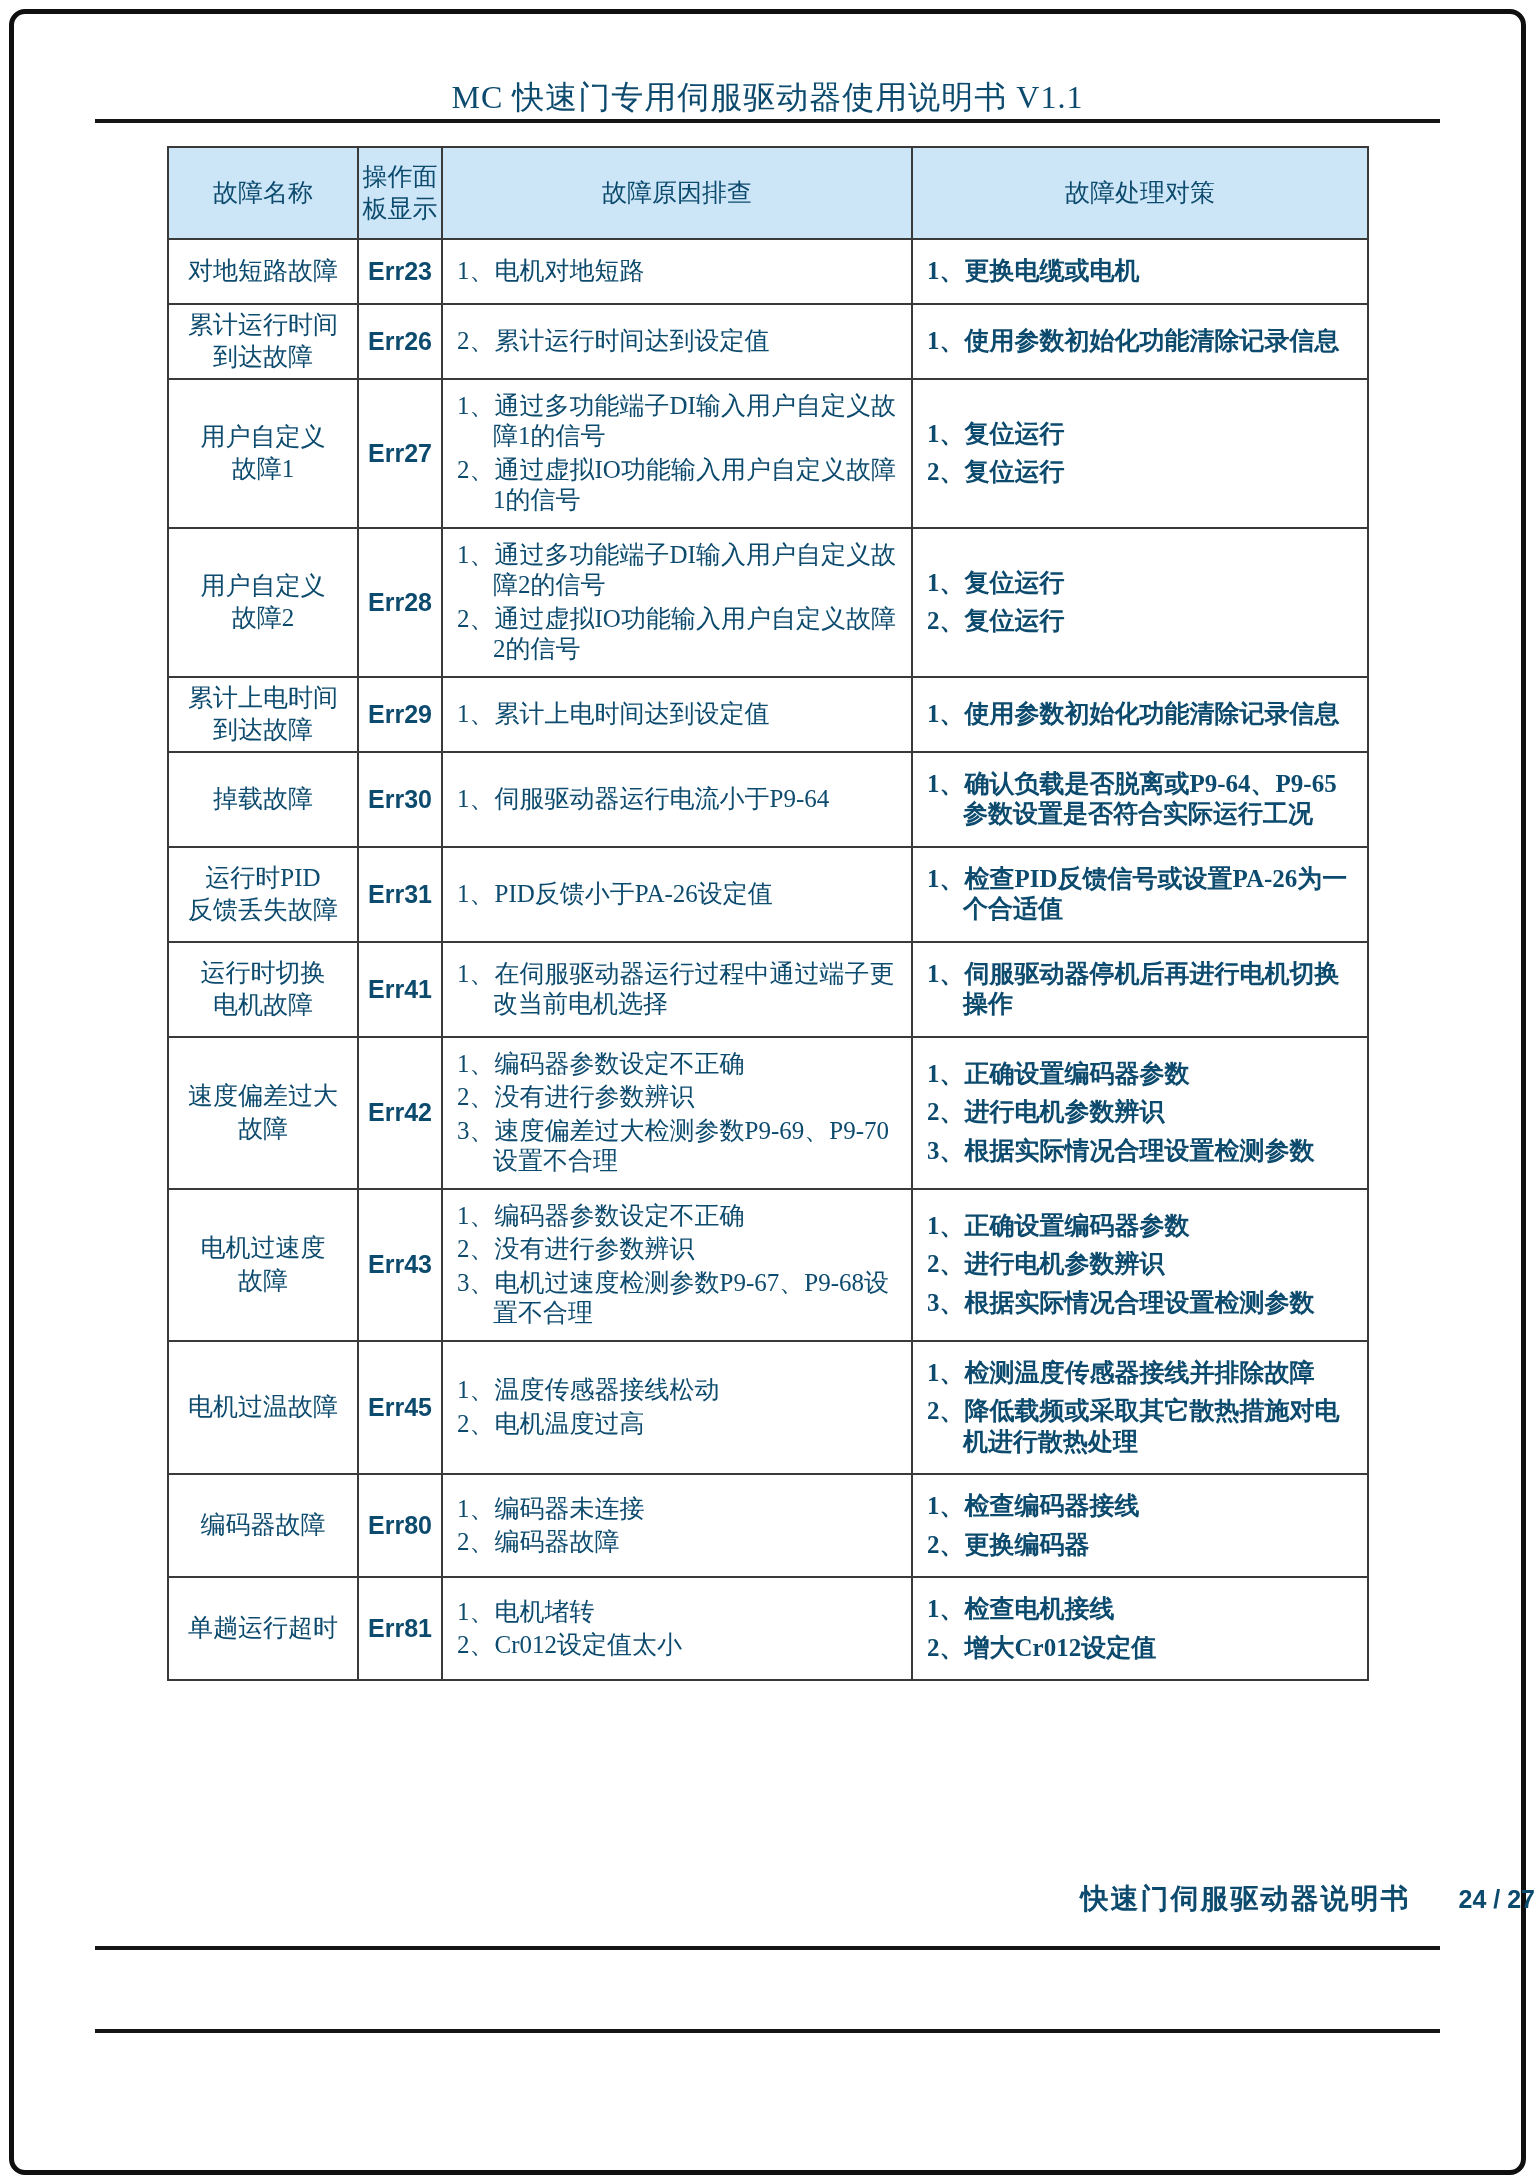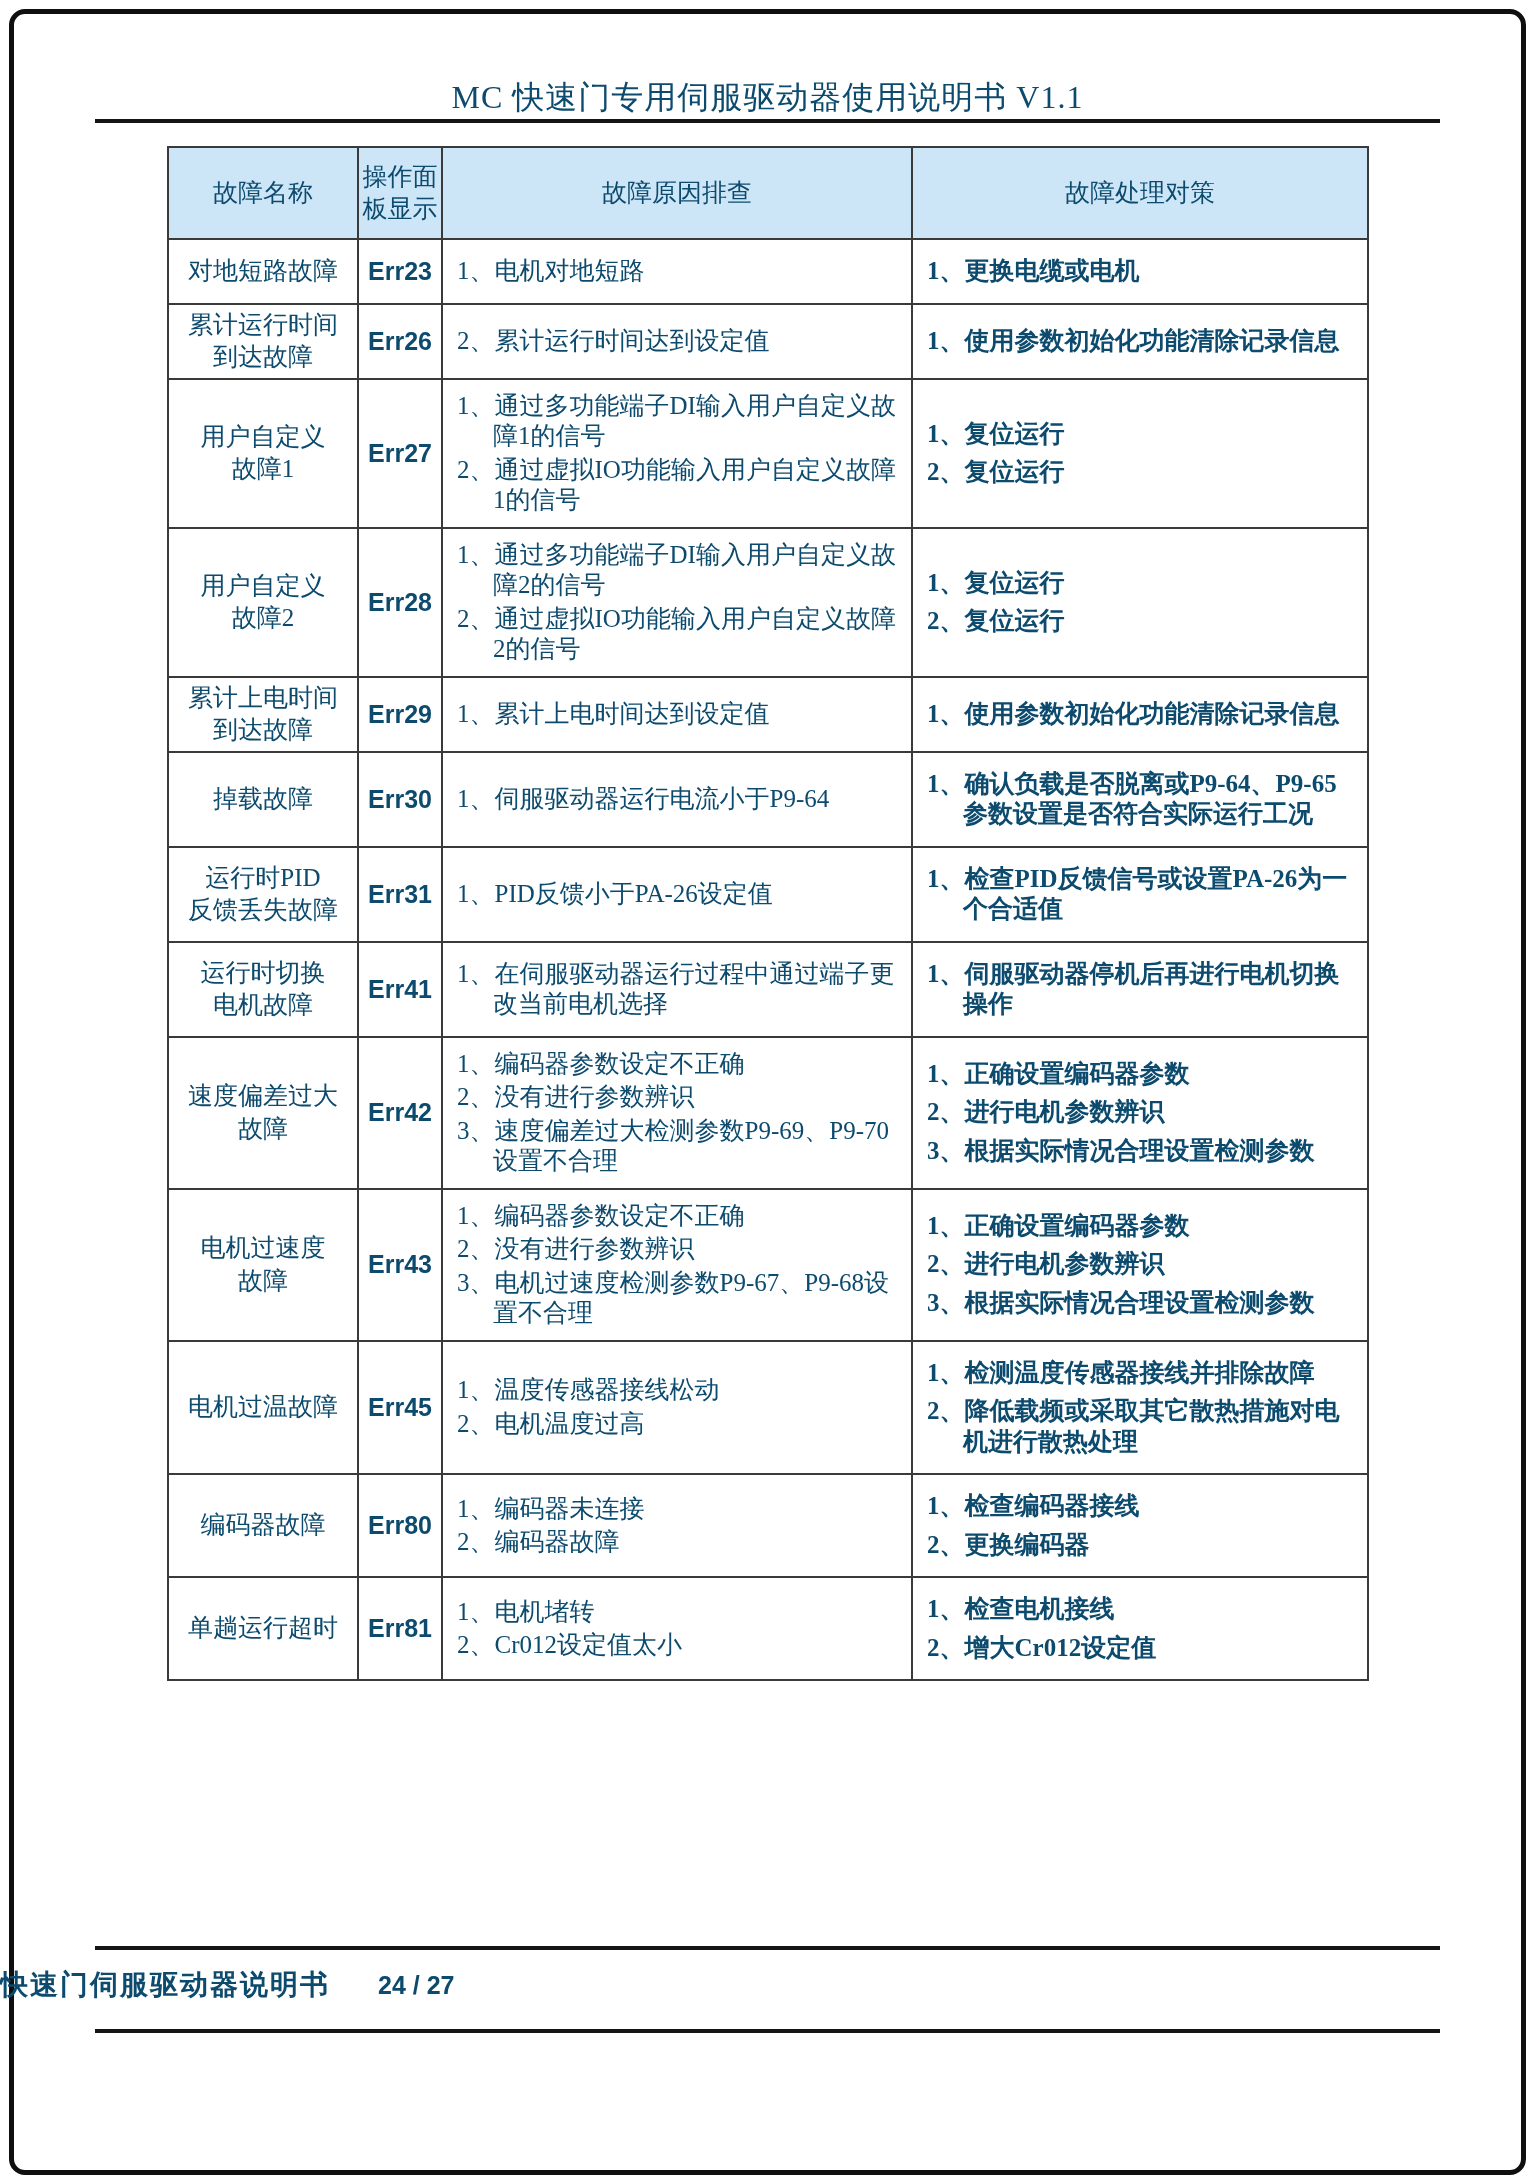--- a/index.html
+++ b/index.html
@@ -89,22 +89,22 @@
   tbody tr:nth-child(12){height:80px}
   tbody tr:nth-child(13){height:62px}
   tbody tr:nth-child(14){height:63px}
   tbody tr:nth-child(15){height:70px}
   .footer-rule{
     position:absolute;left:95px;width:1345px;height:4px;background:#151515;
   }
   .footer-rule.top{top:1946px}
   .footer-rule.bottom{top:2029px}
   .footer{
-    position:absolute;top:1966px;left:0;width:100%;
-    text-align:left;
+    position:absolute;top:1880px;left:0;width:100%;
+    text-align:right;
     white-space:nowrap;
   }
   .doc-name{
     font-size:28px;
     font-weight:bold;
     letter-spacing:2px;
   }
   .page-num{
     font-size:25px;
     font-weight:bold;

